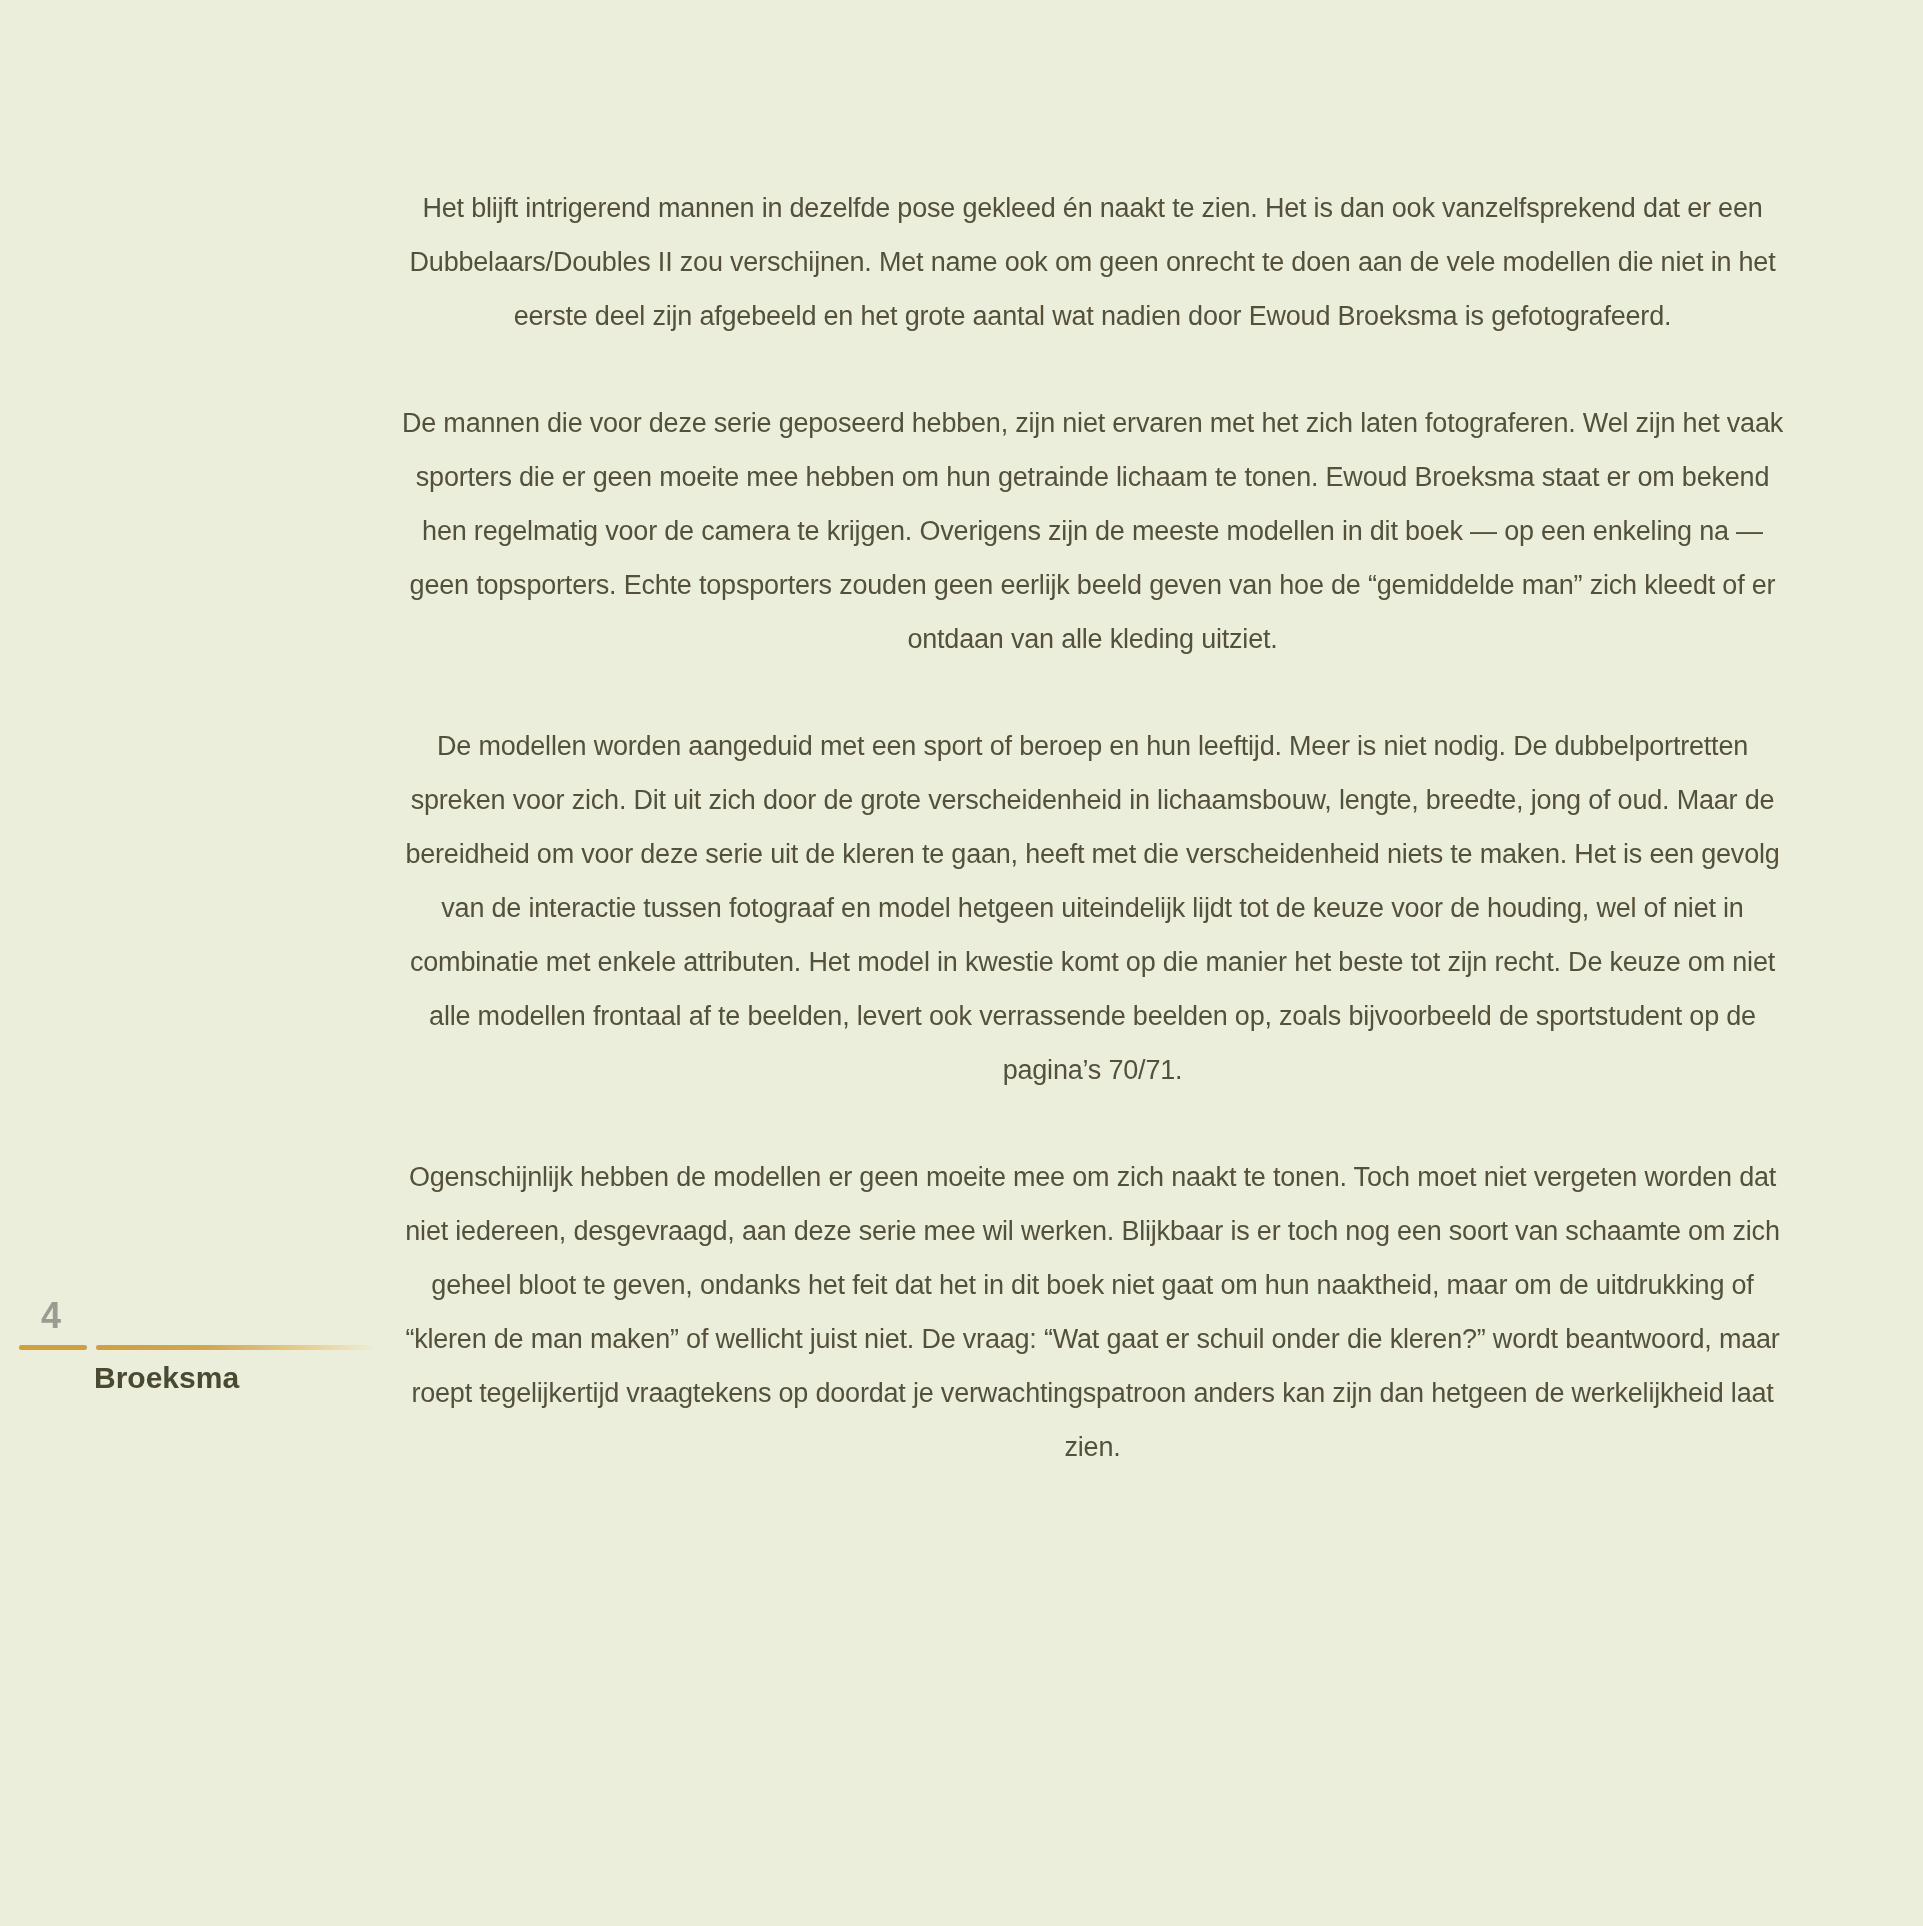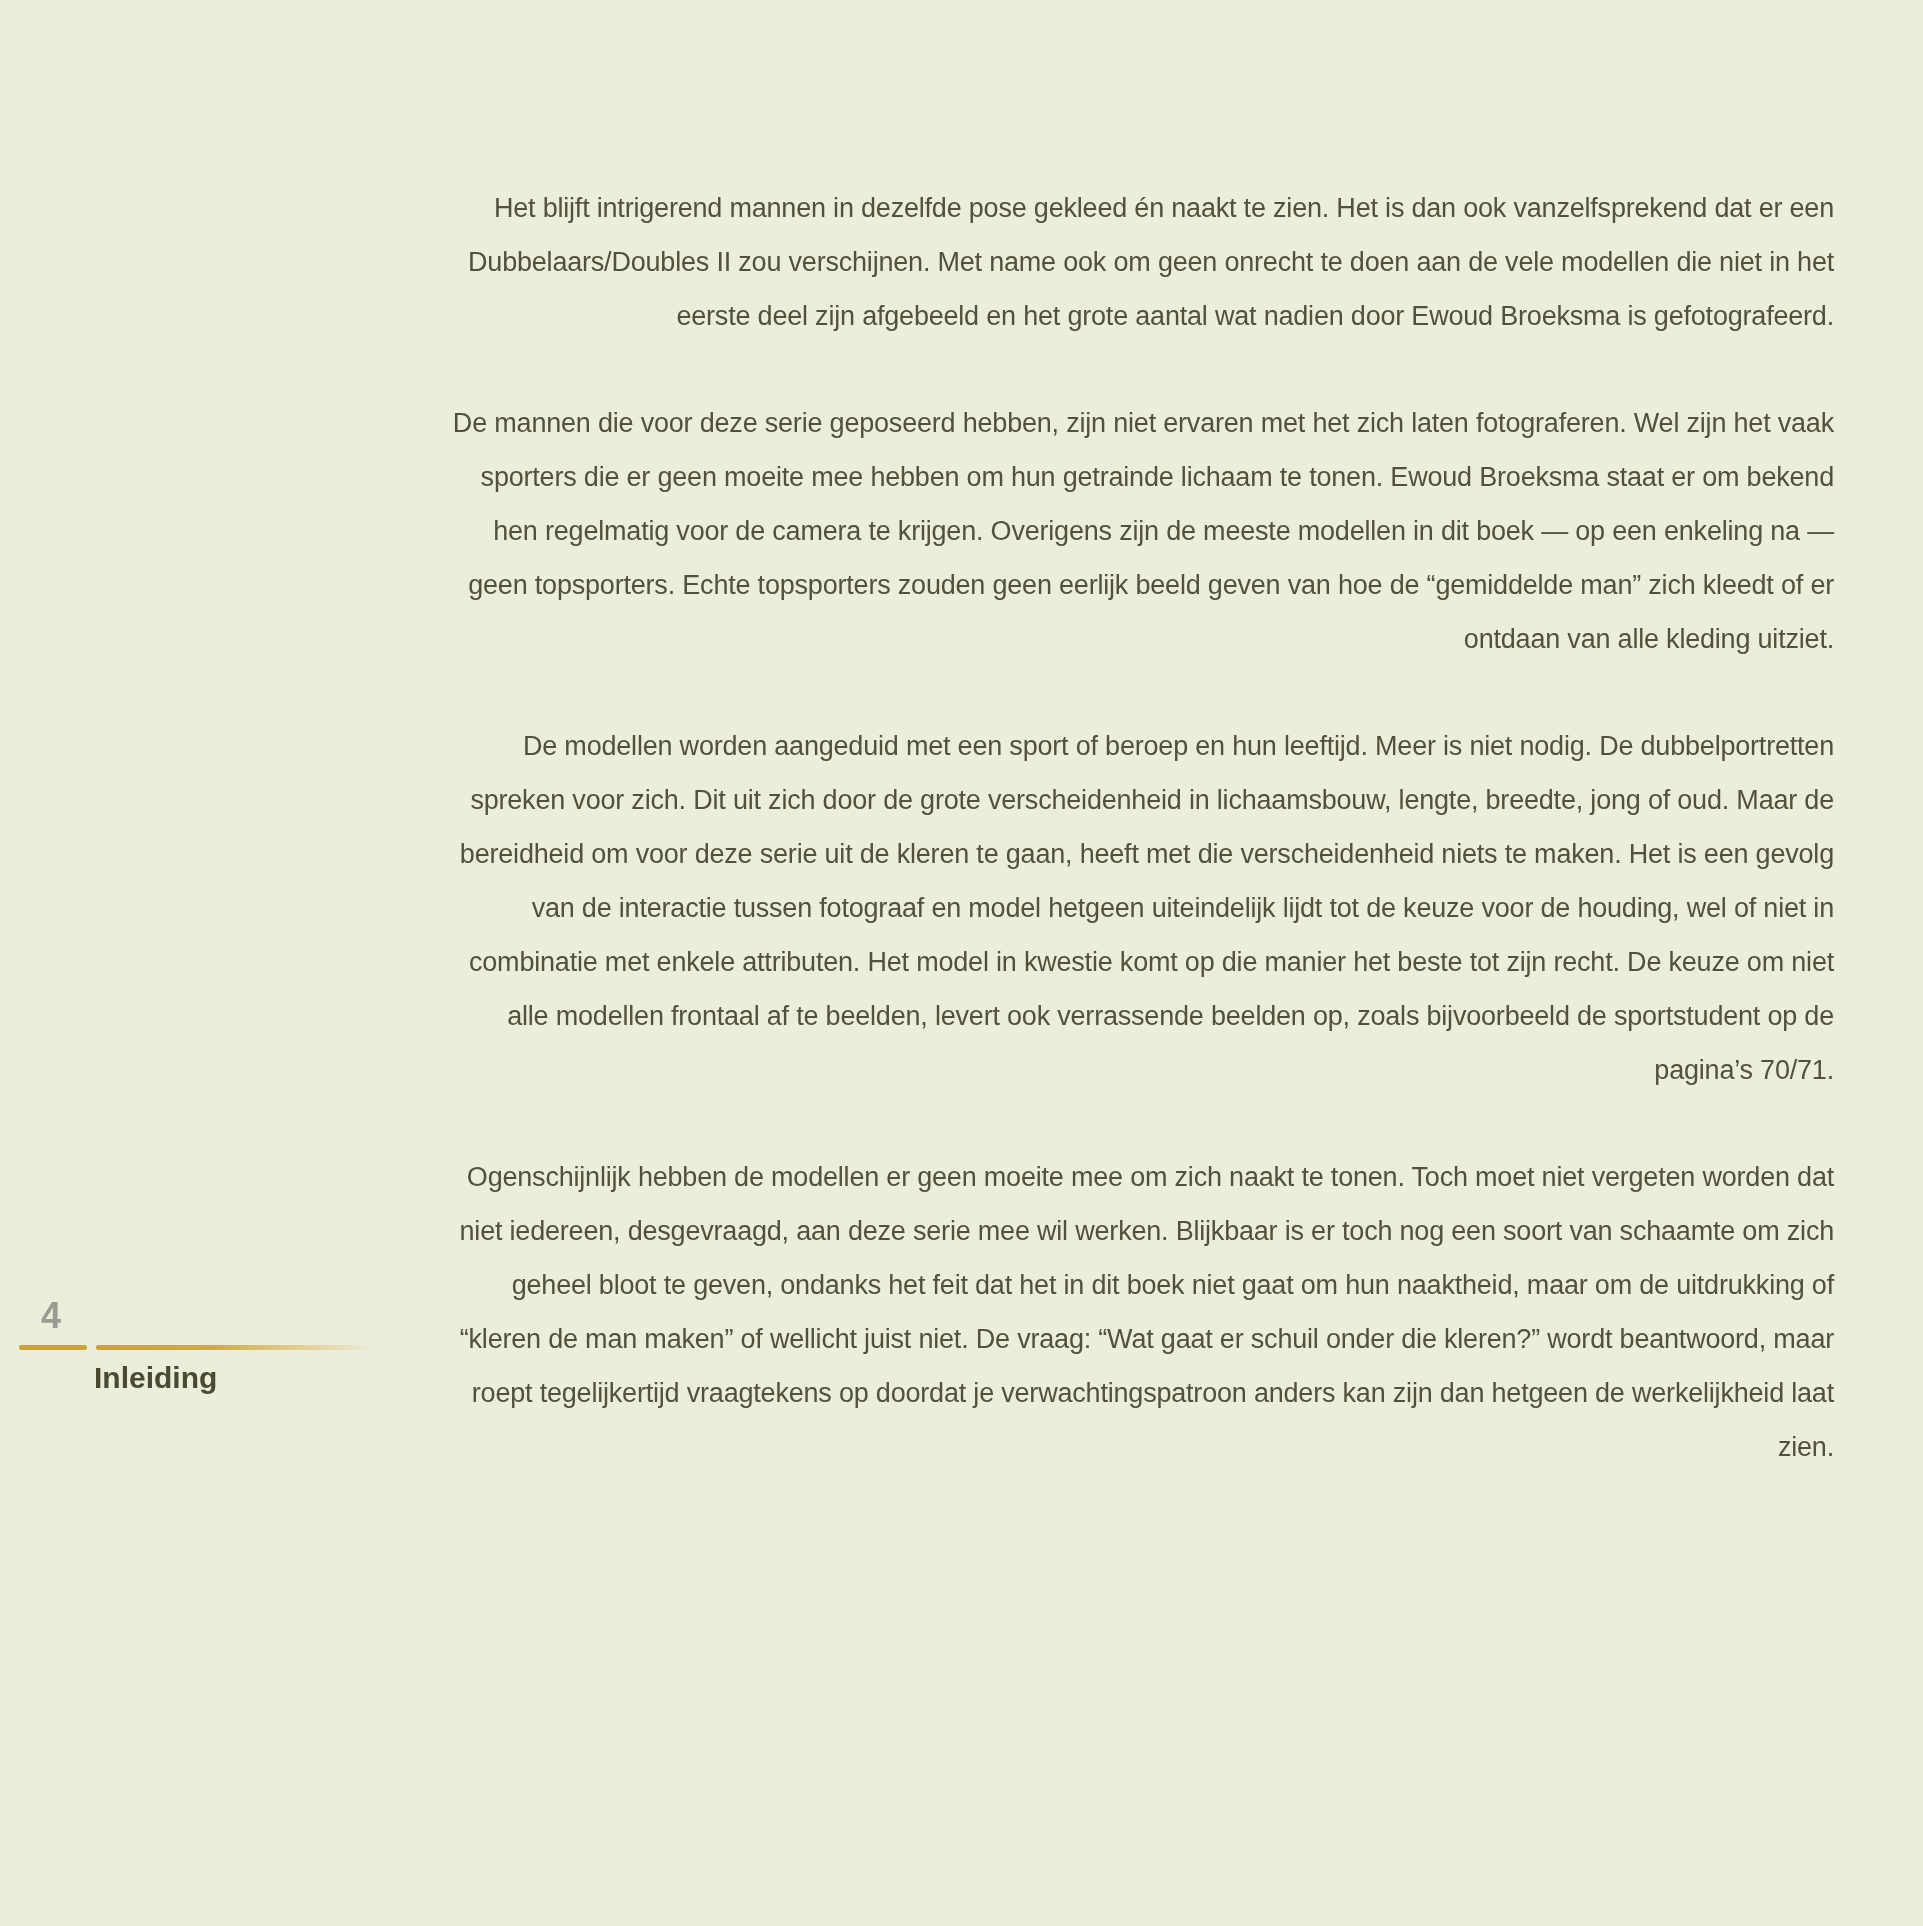--- a/index.html
+++ b/index.html
@@ -67,43 +67,42 @@
   
   .text-column {
     position: absolute;
     left: 397px;
     top: 181px;
     width: 1391px;
     font-size: 27px;
     line-height: 54px;
     letter-spacing: -0.2px;
     color: #53513c;
-    text-align: right;
-    margin-left: 46px;
+    text-align: center;
   }
   .text-column p {
     margin: 0 0 53px 0;
   }
   .text-column p:last-child {
     margin-bottom: 0;
   }
 </style>
 </head>
 <body>
 
 <div class="page">
 
   <div class="page-number">4</div>
 
   <div class="rule">
     <span class="rule-seg-short"></span>
     <span class="rule-seg-long"></span>
   </div>
 
-  <h1 class="section-title">Inleiding</h1>
+  <h1 class="section-title">Broeksma</h1>
 
   <main class="text-column">
     <p>Het blijft intrigerend mannen in dezelfde pose gekleed én naakt te zien. Het is dan ook vanzelfsprekend dat er een Dubbelaars/Doubles II zou verschijnen. Met name ook om geen onrecht te doen aan de vele modellen die niet in het eerste deel zijn afgebeeld en het grote aantal wat nadien door Ewoud Broeksma is gefotografeerd.</p>
     <p>De mannen die voor deze serie geposeerd hebben, zijn niet ervaren met het zich laten fotograferen. Wel zijn het vaak sporters die er geen moeite mee hebben om hun getrainde lichaam te tonen. Ewoud Broeksma staat er om bekend hen regelmatig voor de camera te krijgen. Overigens zijn de meeste modellen in dit boek — op een enkeling na — geen topsporters. Echte topsporters zouden geen eerlijk beeld geven van hoe de “gemiddelde man” zich kleedt of er ontdaan van alle kleding uitziet.</p>
     <p>De modellen worden aangeduid met een sport of beroep en hun leeftijd. Meer is niet nodig. De dubbelportretten spreken voor zich. Dit uit zich door de grote verscheidenheid in lichaamsbouw, lengte, breedte, jong of oud. Maar de bereidheid om voor deze serie uit de kleren te gaan, heeft met die verscheidenheid niets te maken. Het is een gevolg van de interactie tussen fotograaf en model hetgeen uiteindelijk lijdt tot de keuze voor de houding, wel of niet in combinatie met enkele attributen. Het model in kwestie komt op die manier het beste tot zijn recht. De keuze om niet alle modellen frontaal af te beelden, levert ook verrassende beelden op, zoals bijvoorbeeld de sportstudent op de pagina’s 70/71.</p>
     <p>Ogenschijnlijk hebben de modellen er geen moeite mee om zich naakt te tonen. Toch moet niet vergeten worden dat niet iedereen, desgevraagd, aan deze serie mee wil werken. Blijkbaar is er toch nog een soort van schaamte om zich geheel bloot te geven, ondanks het feit dat het in dit boek niet gaat om hun naaktheid, maar om de uitdrukking of “kleren de man maken” of wellicht juist niet. De vraag: “Wat gaat er schuil onder die kleren?” wordt beantwoord, maar roept tegelijkertijd vraagtekens op doordat je verwachtingspatroon anders kan zijn dan hetgeen de werkelijkheid laat zien.</p>
   </main>
 
 </div>
 

